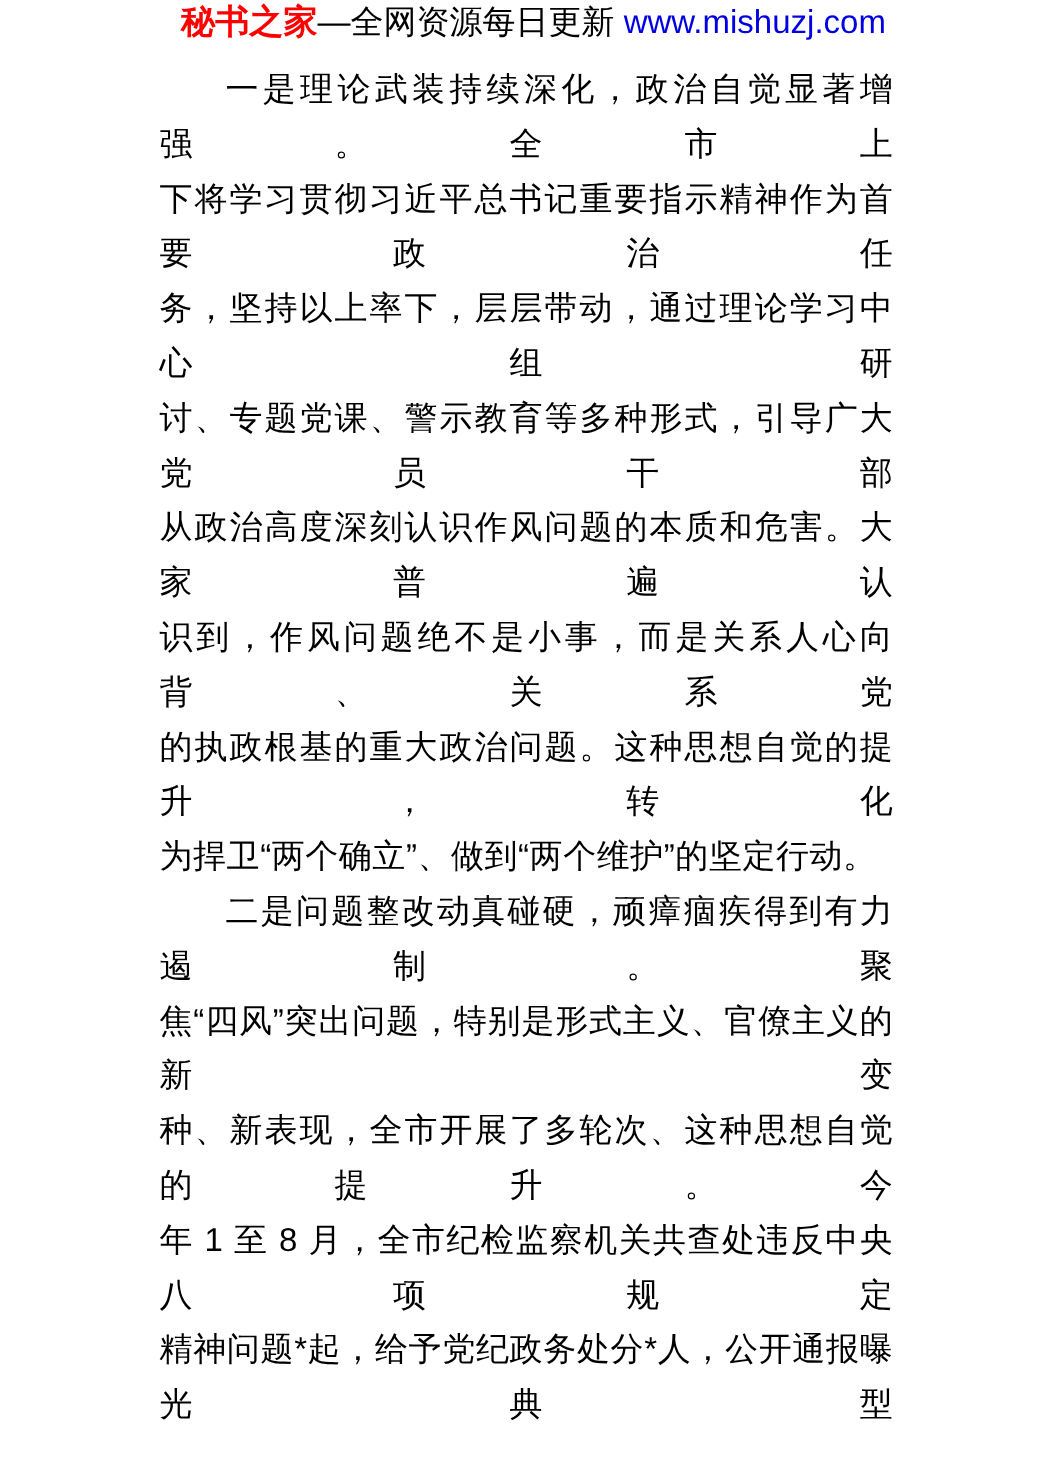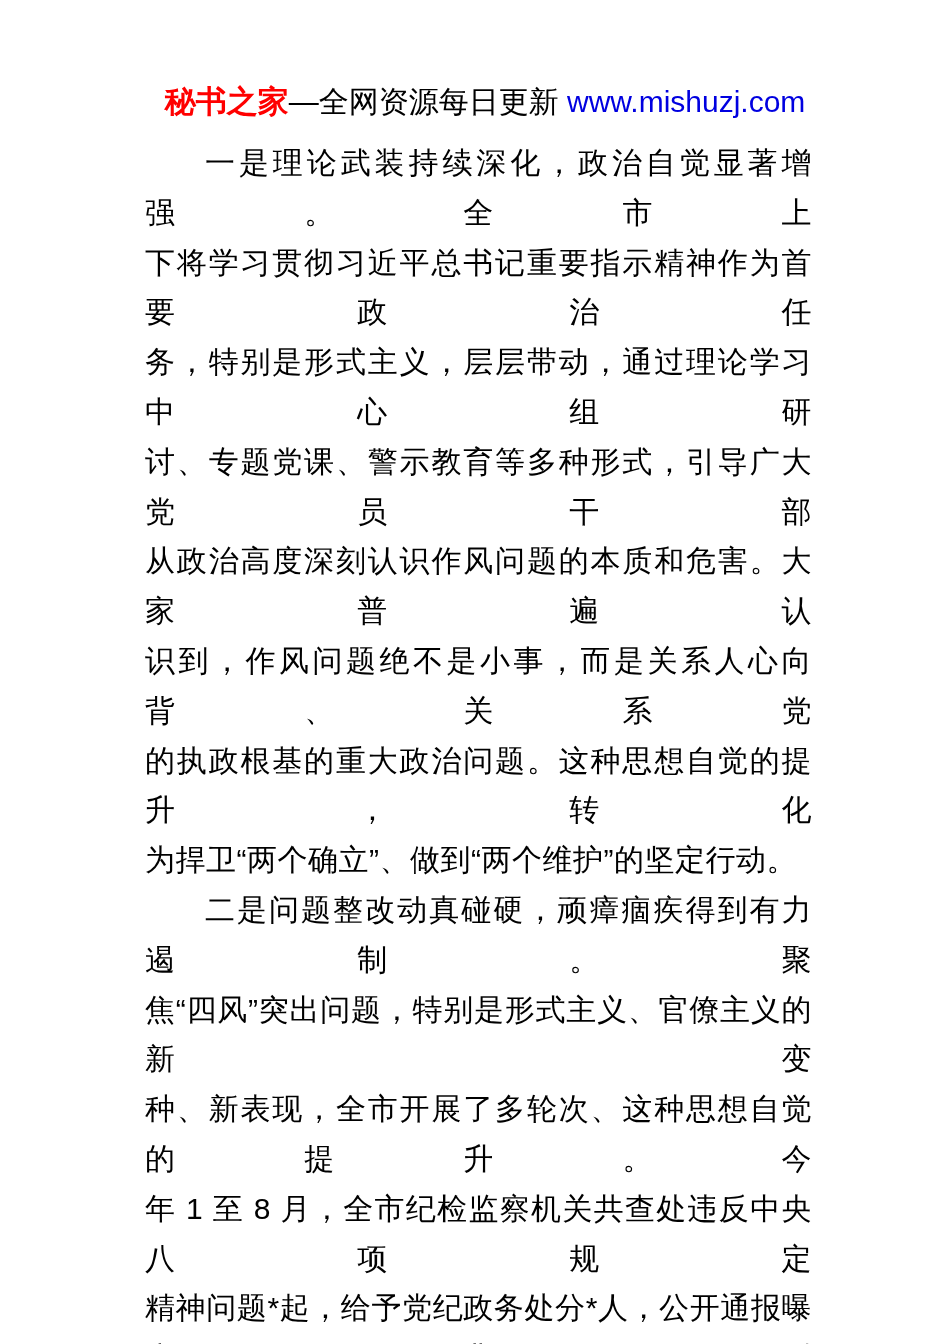--- a/index.html
+++ b/index.html
@@ -10,21 +10,20 @@
   .page {
     position: relative;
     width: 950px;
     height: 1344px;
     background: #ffffff;
     overflow: hidden;
     font-family: "Liberation Sans", "DejaVu Sans", sans-serif;
     color: #000000;
   }
   .header {
-    padding-top: 82px;
     text-align: center;
     font-size: 30px;
     line-height: 40px;
     white-space: nowrap;
     margin-left: 20px;
   }
   .site-name {
     color: #ff0000;
     font-weight: bold;
     font-size: 31px;
@@ -60,21 +59,21 @@
 
 <div class="page">
 
   <div class="header">
     <span class="site-name" style="color: rgb(255, 0, 0);">秘书之家</span><span class="tagline" style="color: rgb(0, 0, 0);">—全网资源每日更新 </span><span class="url" style="color: rgb(0, 0, 224);">www.mishuzj.com</span>
   </div>
 
   <div class="body-text" style="color: rgb(0, 0, 0);">
       <div class="line indent justify">一是理论武装持续深化，政治自觉显著增强。全市上</div>
       <div class="line justify">下将学习贯彻习近平总书记重要指示精神作为首要政治任</div>
-      <div class="line justify">务，特别是形式主义，层层带动，通过理论学习中心组研</div>
+      <div class="line justify">务，坚持以上率下，层层带动，通过理论学习中心组研</div>
       <div class="line justify">讨、专题党课、警示教育等多种形式，引导广大党员干部</div>
       <div class="line justify">从政治高度深刻认识作风问题的本质和危害。大家普遍认</div>
       <div class="line justify">识到，作风问题绝不是小事，而是关系人心向背、关系党</div>
       <div class="line justify">的执政根基的重大政治问题。这种思想自觉的提升，转化</div>
       <div class="line">为捍卫“两个确立”、做到“两个维护”的坚定行动。</div>
       <div class="line indent justify">二是问题整改动真碰硬，顽瘴痼疾得到有力遏制。聚</div>
       <div class="line justify">焦“四风”突出问题，特别是形式主义、官僚主义的新变</div>
       <div class="line justify">种、新表现，全市开展了多轮次、这种思想自觉的提升。今</div>
       <div class="line justify">年 1 至 8 月，全市纪检监察机关共查处违反中央八项规定</div>
       <div class="line justify">精神问题*起，给予党纪政务处分*人，公开通报曝光典型</div>

